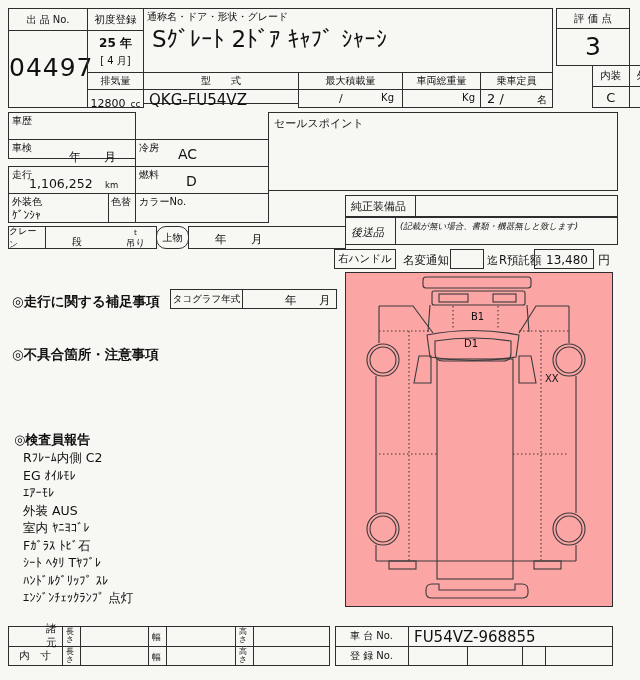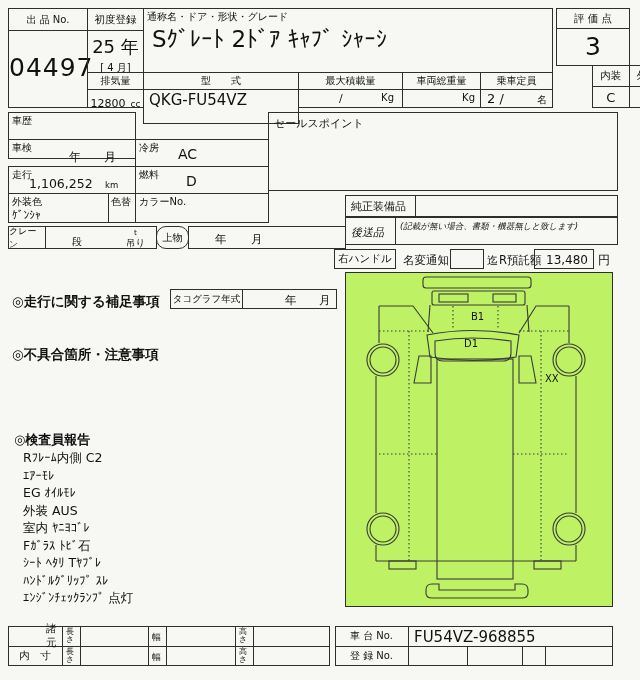--- a/index.html
+++ b/index.html
@@ -19,35 +19,35 @@
 
 <div class="sheet">
 
   <div class="abs bx" style="left:8px;top:8px;width:80px;height:100px;">
     <div class="hd" style="height:21px;">出 品 No.</div>
     <div class="big" style="text-align:center;margin-top:22px;">04497</div>
   </div>
 
   <div class="abs bx" style="left:87px;top:8px;width:57px;height:65px;">
     <div class="hd" style="height:21px;font-size:10.5px;">初度登録</div>
-    <div style="text-align:center;font-size:18px;margin-top:4px;">25 年</div>
+    <div style="text-align:center;font-size:12px;margin-top:4px;font-weight:bold;">25 年</div>
     <div style="text-align:center;font-size:10px;margin-top:2px;">[ 4 月]</div>
   </div>
 
   <div class="abs bx" style="left:143px;top:8px;width:410px;height:65px;">
     <div class="celllab">通称名・ドア・形状・グレード</div>
     <div style="font-size:23px;padding:17px 0 0 8px;white-space:nowrap;">Sｸﾞﾚｰﾄ 2ﾄﾞｱ ｷｬﾌﾞ ｼｬｰｼ</div>
   </div>
 
   <div class="abs bx" style="left:87px;top:72px;width:57px;height:36px;">
     <div class="hd" style="height:16px;">排気量</div>
     <div style="text-align:center;margin-top:2px;"><span style="font-size:11px;">12800</span> <span style="font-size:9px;">cc</span></div>
   </div>
 
-  <div class="abs bx" style="left:143px;top:72px;width:156px;height:52px;">
+  <div class="abs bx" style="left:143px;top:72px;width:156px;height:32px;">
     <div class="hd" style="height:16px;">型　　式</div>
     <div style="font-size:15px;padding:1px 0 0 5px;">QKG-FU54VZ</div>
   </div>
 
   <div class="abs bx" style="left:298px;top:72px;width:105px;height:36px;">
     <div class="hd" style="height:16px;">最大積載量</div>
     <div style="position:relative;height:18px;">
       <span class="abs" style="left:40px;top:2px;font-size:11px;">/</span>
       <span class="abs" style="right:8px;top:2px;font-size:10px;">Kg</span>
     </div>
@@ -167,31 +167,31 @@
   <div class="abs bx" style="left:242px;top:289px;width:95px;height:20px;">
     <span class="abs" style="left:42px;top:3px;font-size:11.5px;">年</span>
     <span class="abs" style="left:76px;top:3px;font-size:11.5px;">月</span>
   </div>
 
   <span class="abs" style="left:12px;top:346px;font-size:13.5px;font-weight:bold;">◎不具合箇所・注意事項</span>
 
   <span class="abs" style="left:14px;top:431px;font-size:13px;font-weight:bold;">◎検査員報告</span>
   <div class="abs" style="left:23px;top:449px;">
     <div class="insp-item">Rﾌﾚｰﾑ内側 C2</div>
+    <div class="insp-item">EG ｵｲﾙﾓﾚ</div>
     <div class="insp-item">ｴｱｰﾓﾚ</div>
-    <div class="insp-item">EG ｵｲﾙﾓﾚ</div>
     <div class="insp-item">外装 AUS</div>
     <div class="insp-item">室内 ﾔﾆﾖｺﾞﾚ</div>
     <div class="insp-item">Fｶﾞﾗｽ ﾄﾋﾞ石</div>
     <div class="insp-item">ｼｰﾄ ﾍﾀﾘ Tﾔﾌﾞﾚ</div>
     <div class="insp-item">ﾊﾝﾄﾞﾙｸﾞﾘｯﾌﾟ ｽﾚ</div>
     <div class="insp-item">ｴﾝｼﾞﾝﾁｪｯｸﾗﾝﾌﾟ 点灯</div>
   </div>
 
-  <div class="abs bx" style="left:345px;top:272px;width:268px;height:335px;background:#bef264;">
+  <div class="abs bx" style="left:345px;top:272px;width:268px;height:335px;background:#fca5a5;">
     <svg width="266" height="333" viewBox="0 0 266 333">
       <g fill="none" stroke="#3a3a3a" stroke-width="1.1">
 
         <rect x="77" y="4" width="108" height="11" rx="3"></rect>
 
         <rect x="86" y="18" width="93" height="14" rx="2"></rect>
         <rect x="93" y="21" width="29" height="8"></rect>
         <rect x="147" y="21" width="23" height="8"></rect>
 
         <path d="M84,32 L82,59"></path>

